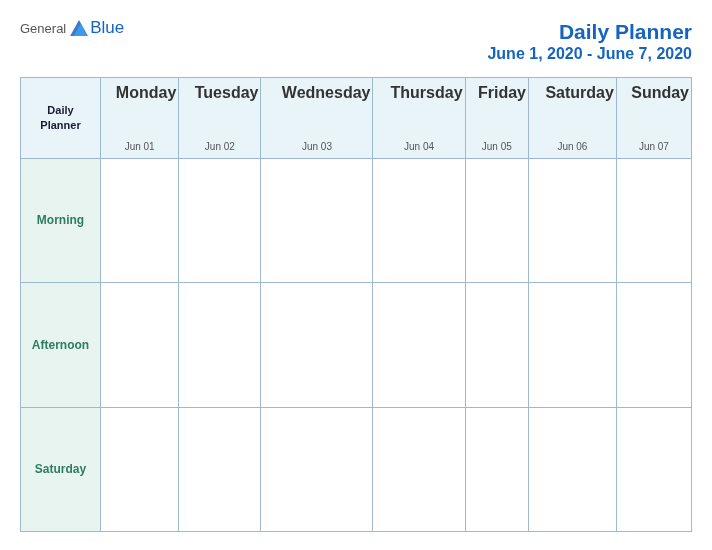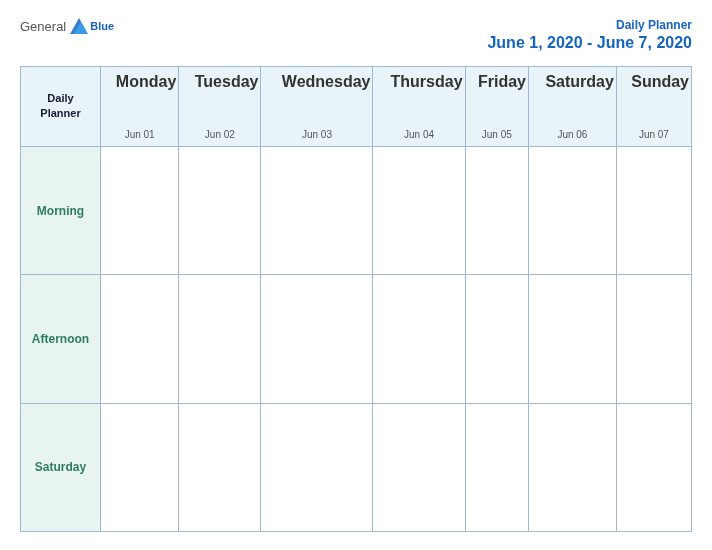--- a/index.html
+++ b/index.html
@@ -39,37 +39,37 @@
       gap: 2px;
     }
 
     .logo-general {
       font-size: 13px;
       color: #555;
       font-weight: normal;
     }
 
     .logo-blue {
-      font-size: 11px;
+      font-size: 17px;
       color: #1565c0;
-      font-weight: bold;
+      font-weight: normal;
     }
 
     .logo-icon {
       width: 18px;
       height: 16px;
       margin-left: 2px;
     }
 
     .title-area {
       text-align: right;
     }
 
     .title-main {
-      font-size: 12px;
+      font-size: 21px;
       color: #1565c0;
       font-weight: bold;
       line-height: 1.3;
     }
 
     .title-date {
       font-size: 16px;
       color: #1565c0;
       font-weight: bold;
     }

